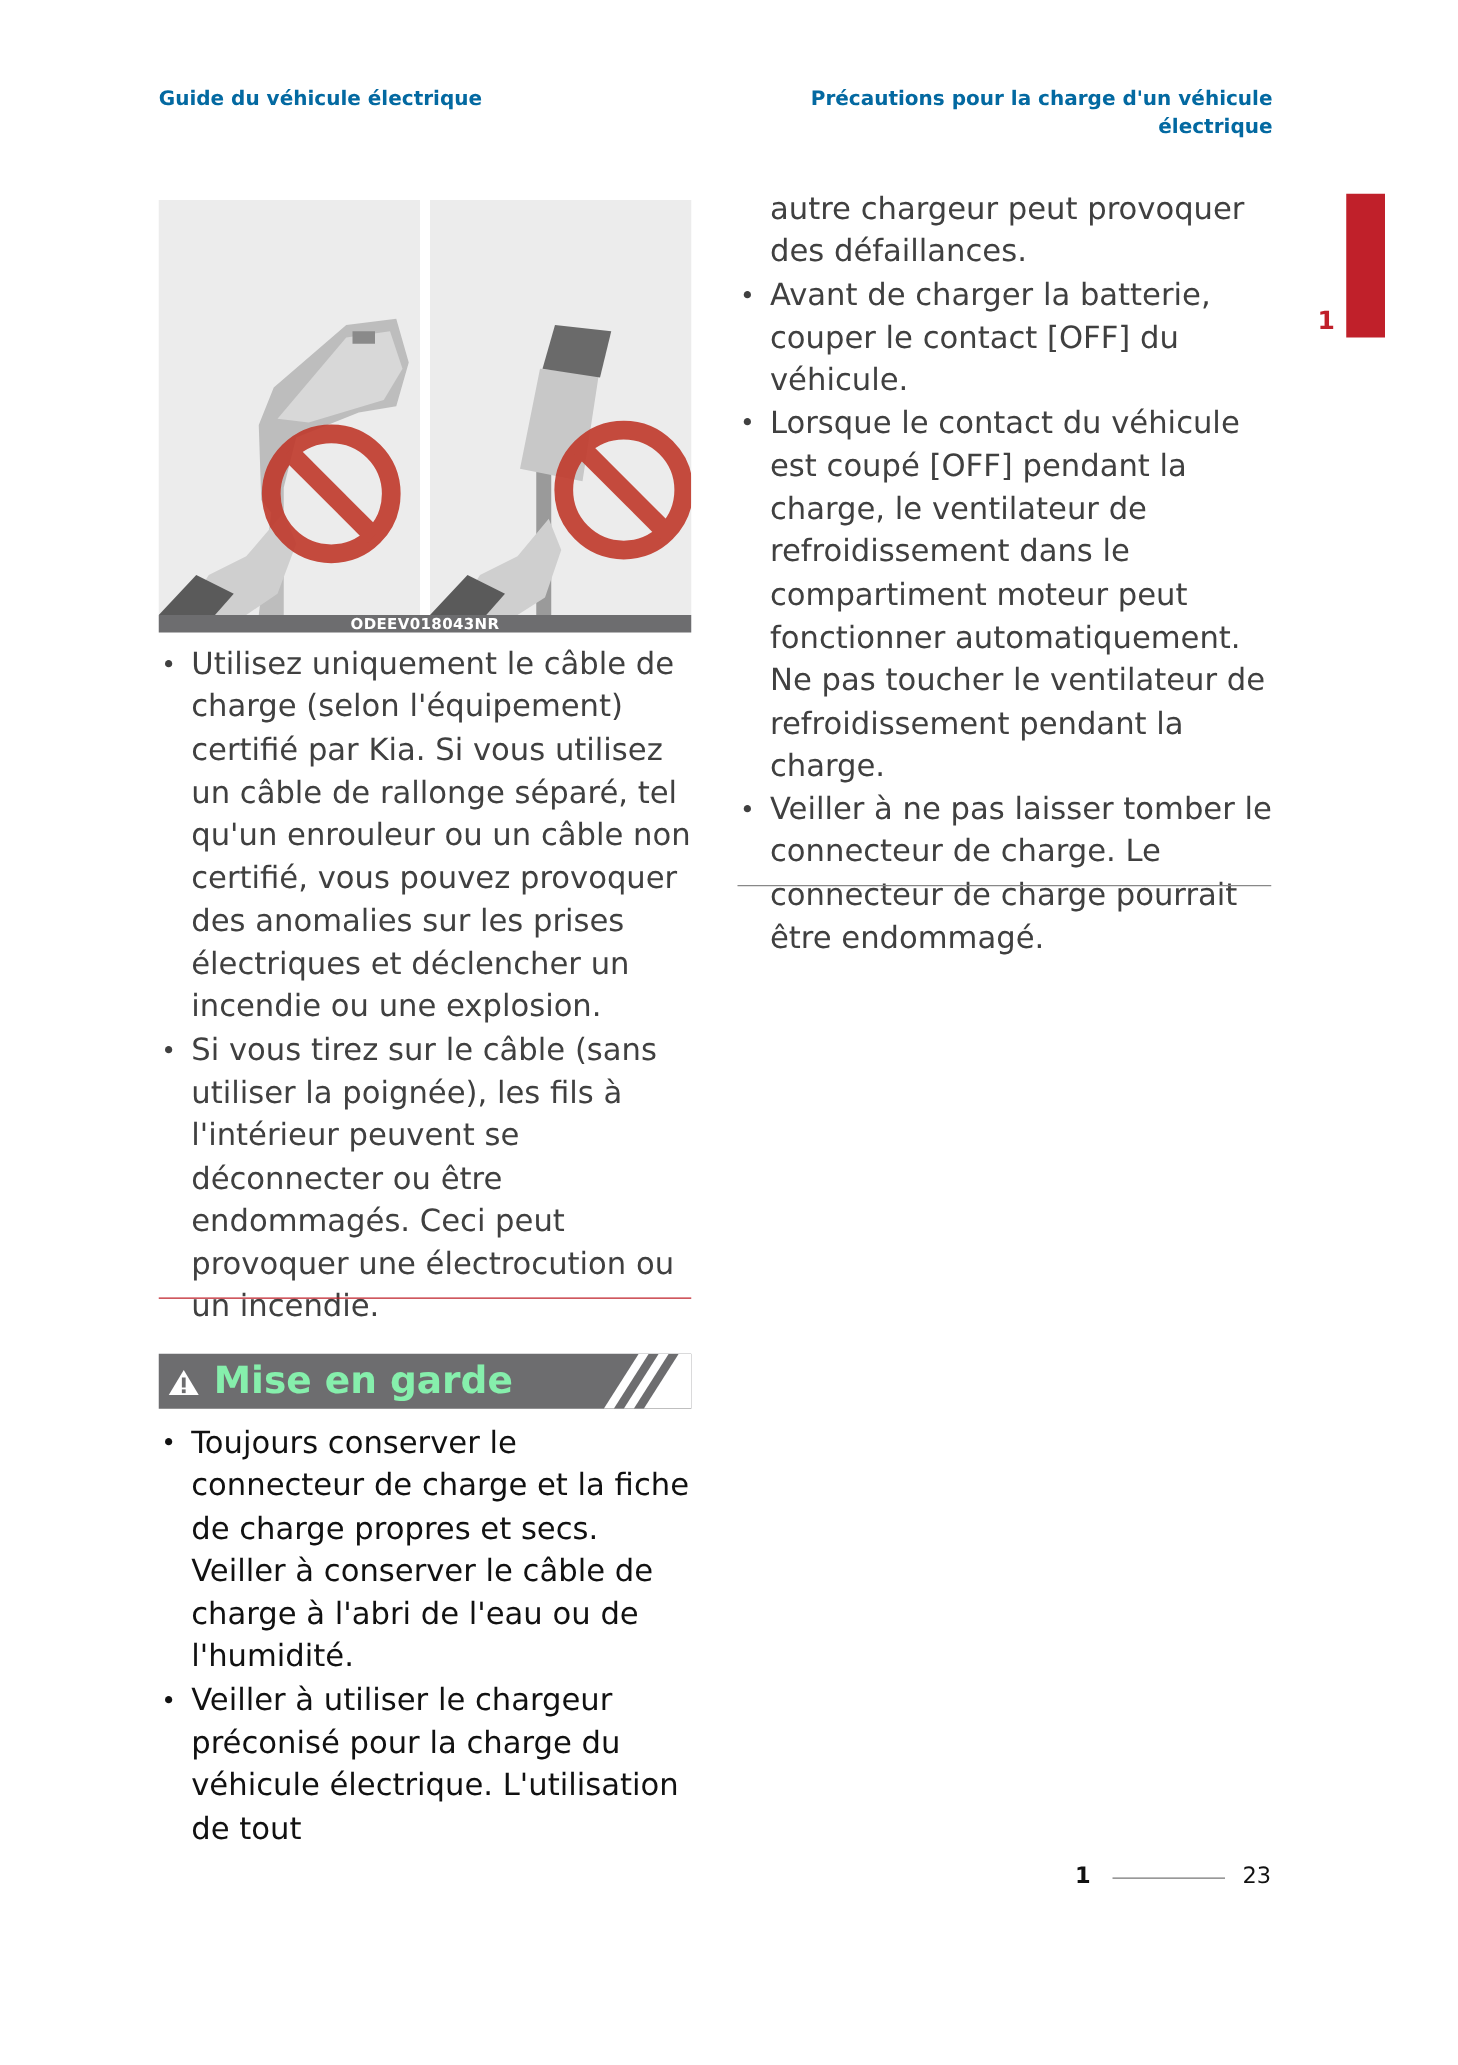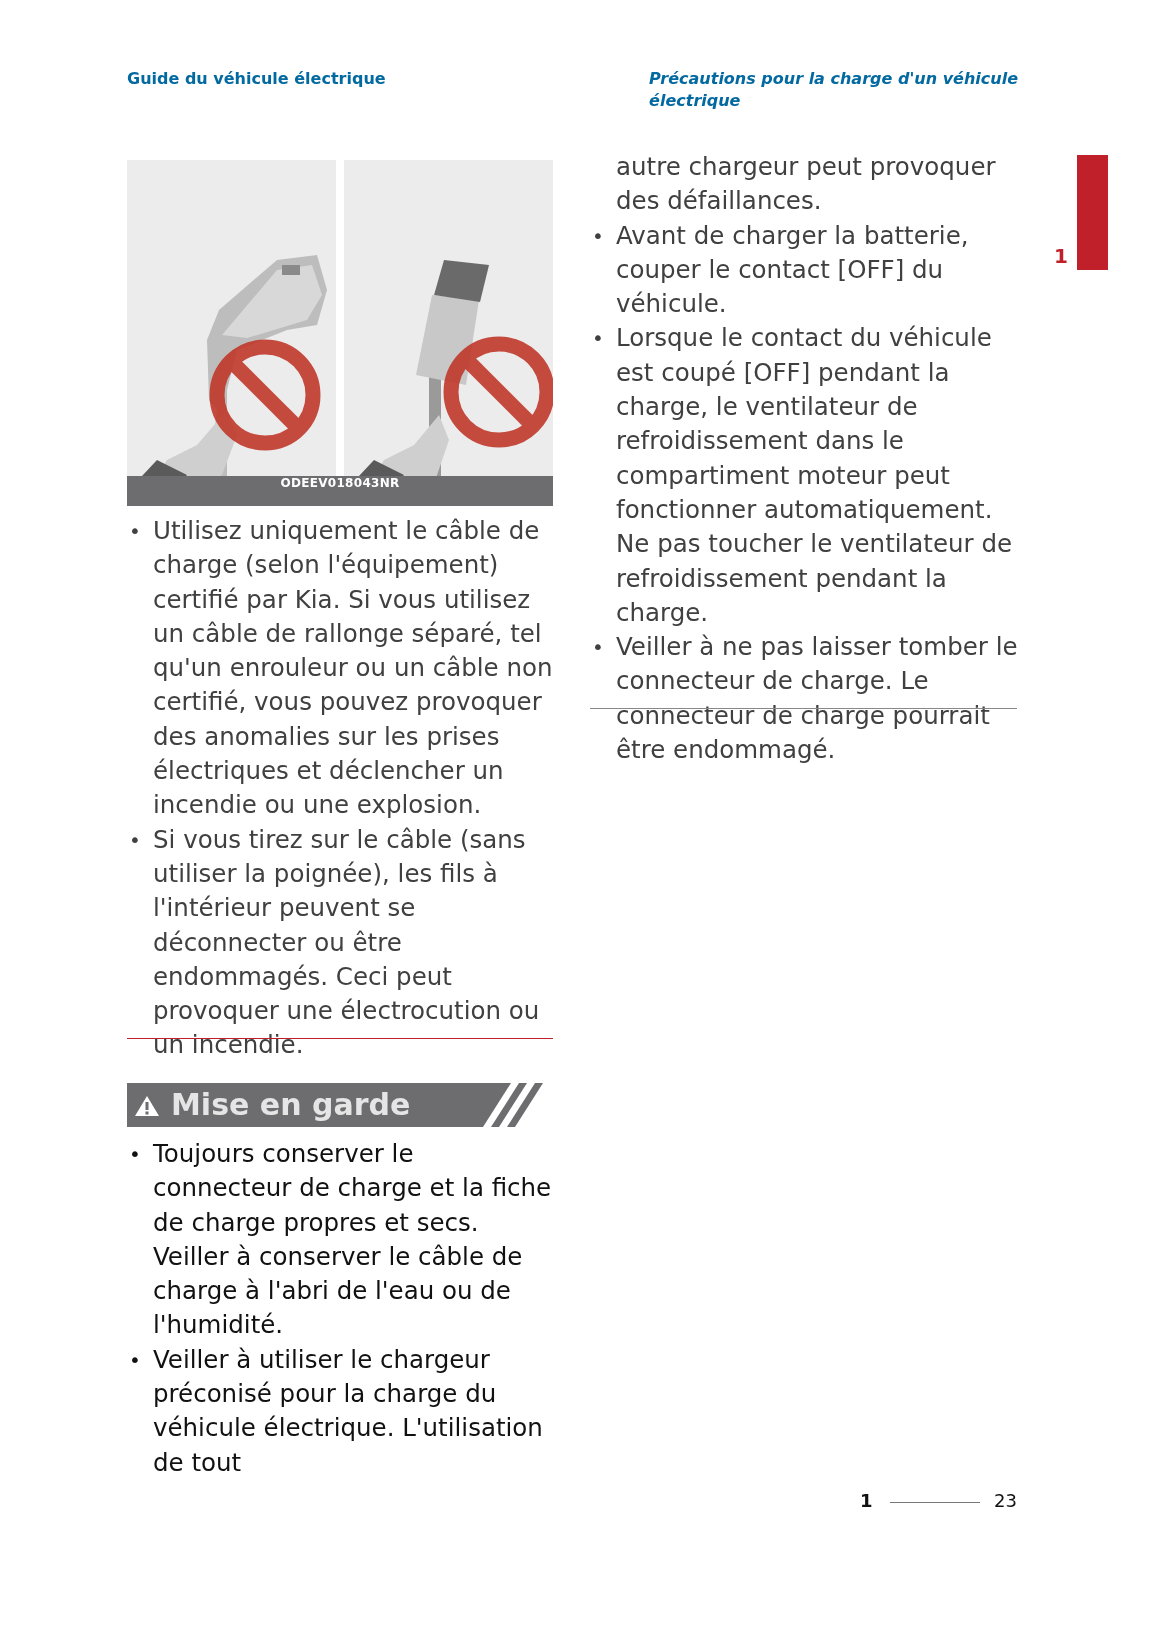--- a/index.html
+++ b/index.html
@@ -1,38 +1,38 @@
 <!DOCTYPE html>
 <html><head>
 <meta charset="utf-8">
 <style>
   html, body { margin:0; padding:0; background:#ffffff; }
   body { width:1166px; height:1652px; position:relative; overflow:hidden;
          font-family:"DejaVu Sans", sans-serif; color:#111; }
   .hdr { position:absolute; font-weight:bold; font-size:16px; line-height:22px; color:#0369a1; }
   .hdr-left { left:127px; top:68px; }
-  .hdr-right { right:148px; top:68px; text-align:left;font-style:italic; }
+  .hdr-right { right:148px; top:68px; text-align:right; }
   .tab-red { position:absolute; left:1077px; top:155px; width:31px; height:115px; background:#c0202a; }
   .tab-num { position:absolute; left:1054px; top:244px; font-weight:bold; font-size:20px; color:#c0202a; }
   .figure { position:absolute; left:127px; top:160px; width:426px; height:346px; }
   .panel { position:absolute; top:0; width:209px; height:332px; background:#ececec; overflow:hidden; }
   .panel-l { left:0; } .panel-r { left:217px; }
-  .caption { position:absolute; left:0; bottom:0; width:426px; height:30px; background:#6d6d6f;
+  .caption { position:absolute; left:0; bottom:0; width:426px; height:14px; background:#6d6d6f;
              color:#fff; font-size:12px; line-height:14px; text-align:center; font-weight:bold; letter-spacing:0.3px; }
   .col { position:absolute; font-size:24.5px; line-height:34.3px; color:#404040; }
   .col-left { left:127px; top:514px; width:430px; }
   .col-right { left:590px; top:150px; width:430px; }
   ul.bl { list-style:none; margin:0; padding:0; }
   ul.bl li { position:relative; padding-left:26px; }
   ul.bl li .dot { position:absolute; left:2px; top:0; font-size:20px; }
   .cont { padding-left:26px; }
   .rule-red { position:absolute; left:127px; top:1038px; width:426px; height:1px; background:#c0202a; }
   .rule-gray { position:absolute; left:590px; top:708px; width:427px; height:1px; background:#888; }
   .warn-bar { position:absolute; left:127px; top:1083px; width:426px; height:44px; background:#6d6d6f; overflow:hidden; }
-  .warn-title { position:absolute; left:44px; top:4px; color:#e5e5e5; font-weight:bold; font-size:30px; line-height:36px; }
+  .warn-title { position:absolute; left:44px; top:4px; color:#86efac; font-weight:bold; font-size:30px; line-height:36px; }
   .warn-icon { position:absolute; left:7px; top:12px; }
   .stripes { position:absolute; right:0; top:0; }
   .warn-list { position:absolute; left:127px; top:1137px; width:430px; font-size:24.5px; line-height:34.3px; }
   .footer-l { position:absolute; left:860px; top:1490px; font-weight:bold; font-size:18px; }
   .footer-line { position:absolute; left:890px; top:1502px; width:90px; height:1px; background:#777; }
   .footer-r { position:absolute; left:994px; top:1490px; font-size:18px;text-align:right; }
 </style>
 </head>
 <body>
 

